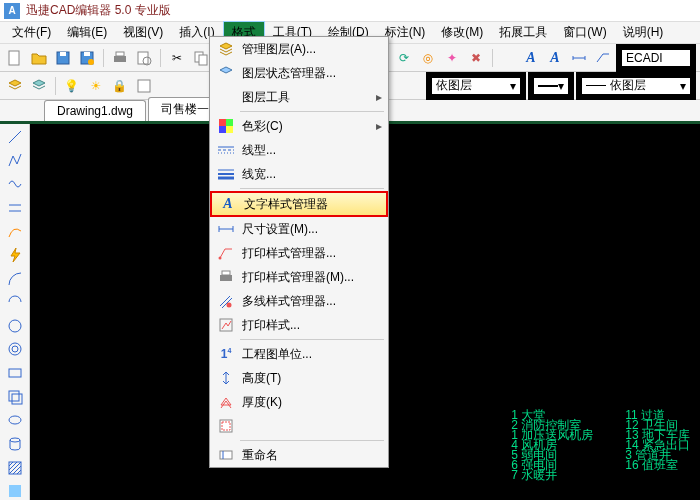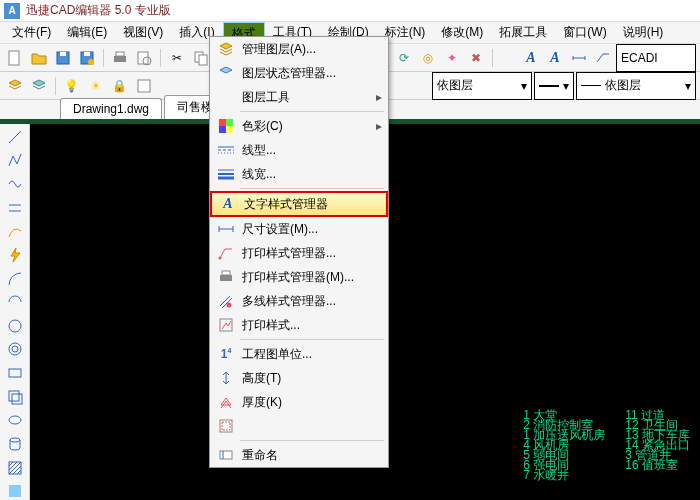--- a/index.html
+++ b/index.html
@@ -1,43 +1,43 @@
 <!DOCTYPE html>
 <html><head>
 <meta charset="utf-8">
 <style>
 * { margin: 0; padding: 0; box-sizing: border-box; font-family: "Microsoft YaHei", SimSun, sans-serif; font-size: 12px; }
 body { background: #fff; overflow: hidden; width: 700px; height: 500px; }
 .titlebar { height: 22px; background: #fff; display: flex; align-items: center; padding: 0 4px; border-bottom: 1px solid #ddd; }
 .titlebar-icon { width: 16px; height: 16px; background: #4a90d9; color: #fff; display: inline-flex; align-items: center; justify-content: center; font-size: 10px; font-weight: bold; margin-right: 6px; }
 .titlebar-text { color: #7f1d1d; }
-.menubar { height: 22px; display: flex; padding: 0 4px; background: #f5f5f5; border-bottom: 1px solid #ddd; }
+.menubar { height: 22px; display: flex; align-items: center; padding: 0 4px; background: #f5f5f5; border-bottom: 1px solid #ddd; }
 .menubar-item { padding: 2px 8px; cursor: pointer; }
-.menubar-item.active { background: #4d7c0f; border: 1px solid #99d1ff; }
+.menubar-item.active { background: #15803d; border: 1px solid #99d1ff; }
 .toolbar { height: 28px; display: flex; align-items: center; padding: 2px 4px; background: #f5f5f5; border-bottom: 1px solid #ccc; gap: 2px; }
 .toolbar-btn { width: 22px; height: 22px; display: inline-flex; align-items: center; justify-content: center; cursor: pointer; }
 .toolbar-sep { width: 1px; height: 18px; background: #ccc; margin: 0 3px; }
 .right-toolgroup { margin-left: auto; display: flex; align-items: center; gap: 2px; }
-.combo { height: 28px; border: 1px solid #000000; background: #fff; display: inline-flex; align-items: center; padding: 0 4px; min-width: 80px; }
+.combo { height: 28px; border: 6px solid #000000; background: #fff; display: inline-flex; align-items: center; padding: 0 4px; min-width: 80px; }
 .combo .handle { margin-left: auto; }
-.tabbar { height: 24px; display: flex; align-items: flex-end; padding-left: 60px; background: #f5f5f5; border-bottom: 5px solid #14532d; }
+.tabbar { height: 24px; display: flex; align-items: flex-end; padding-left: 44px; background: #f5f5f5; border-bottom: 3px solid #14532d; }
 .tab { padding: 3px 12px; background: #fff; border: 1px solid #999; border-bottom: none; margin-right: 2px; cursor: pointer; border-radius: 3px 3px 0 0; }
 .tab.active { background: #fff; font-weight: normal; }
 .workspace { position: relative; height: calc(500px - 22px - 22px - 28px - 28px - 24px); display: flex; }
 .left-tools { width: 30px; background: #f5f5f5; border-right: 1px solid #ccc; display: flex; flex-direction: column; align-items: center; padding-top: 4px; gap: 6px; }
 .left-tool { width: 22px; height: 22px; display: flex; align-items: center; justify-content: center; cursor: pointer; }
 .canvas { flex: 1; background: #000; position: relative; }
 .dropdown { position: absolute; z-index: 1000; left: 209px; top: 36px; width: 180px; background: #f5f5f5; border: 1px solid #999; box-shadow: 2px 2px 4px rgba(0,0,0,0.3); }
 .dropdown-item { height: 24px; display: flex; align-items: center; padding: 0 6px; cursor: pointer; }
 .dropdown-item.highlighted { border: 2px solid #e80000; background: linear-gradient(#fff8cc, #ffe680); height: 26px; }
 .dd-icon { width: 20px; display: inline-flex; justify-content: center; }
 .dd-label { flex: 1; margin-left: 6px; }
 .dd-arrow { color: #555; }
 .dropdown-sep { height: 1px; background: #ccc; margin: 2px 4px 2px 30px; }
-.green-text { position: absolute; right: 10px; bottom: 20px; display: flex; gap: 20px; }
+.green-text { position: absolute; right: 10px; bottom: 20px; display: flex; gap: 32px; }
 .green-text ul { list-style: none; color: #0d8; font-size: 8px; line-height: 10px; }
 .a-icon { color: #1459c4; font-weight: bold; font-style: italic; font-family: serif; font-size: 14px; }
 svg { display: block; }
 </style>
 </head>
 <body>
 
 <div class="titlebar">
   <span class="titlebar-icon">A</span>
   <span class="titlebar-text">迅捷CAD编辑器 5.0 专业版</span>

